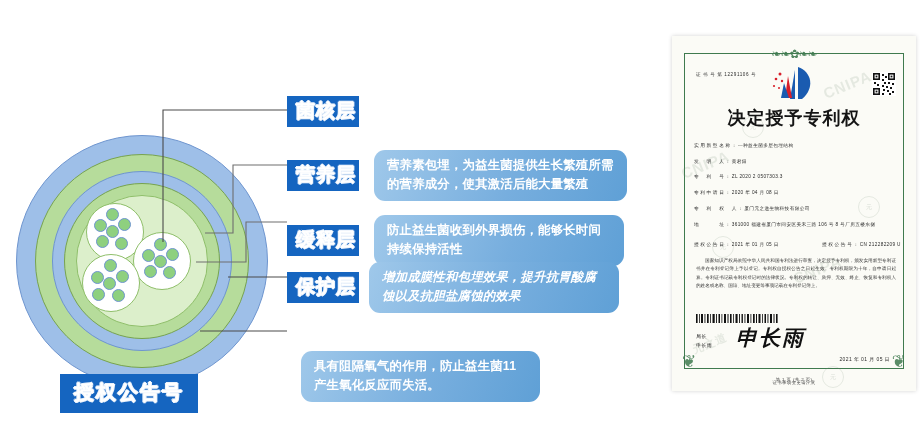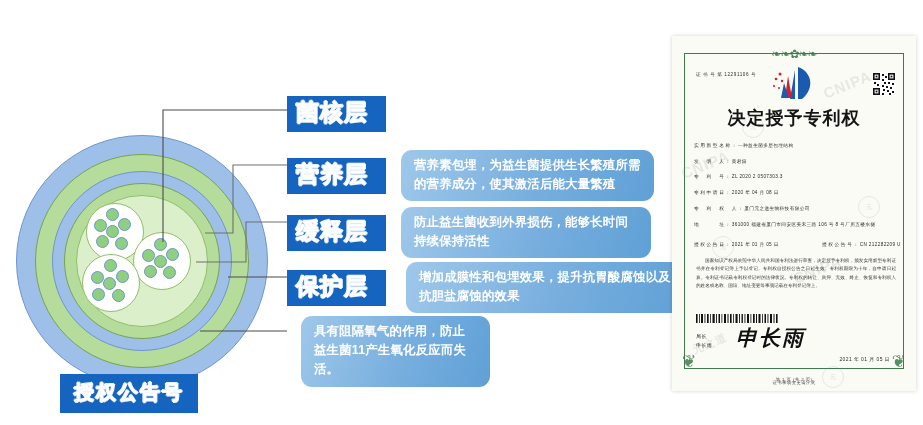--- a/index.html
+++ b/index.html
@@ -90,24 +90,24 @@
   
   .layer-row {
     position: absolute;
     left: 287px;
     display: flex;
     align-items: center;
   }
   .layer-chip {
     background: #1565C0;
     color: #ffffff;
-    font-size: 23px;
+    font-size: 19px;
     font-weight: bold;
     letter-spacing: 1px;
-    padding: 4px 18px 6px 9px;
+    padding: 4px 3px 6px 9px;
     white-space: nowrap;
     line-height: 1.12;
     text-shadow:
        1px  0 0 #e9f1fb, -1px  0 0 #e9f1fb,
        0   1px 0 #e9f1fb,  0  -1px 0 #e9f1fb;
   }
   .desc-box {
     border-radius: 11px;
     background: linear-gradient(110deg, #9FC8EA 0%, #77AEDE 55%, #5FA0D6 100%);
     color: #ffffff;
@@ -115,29 +115,29 @@
     font-weight: bold;
     line-height: 1.55;
     padding: 6px 13px 7px 13px;
     box-sizing: border-box;
     white-space: pre-line;
     letter-spacing: 0.2px;
   }
 
   #row-0 { top: 96px;  }
   #row-1 { top: 150px; align-items: center; }
-  #row-2 { top: 207px; justify-content: flex-end; }
+  #row-2 { top: 215px; justify-content: flex-end; }
   #row-3 { top: 262px; }
   #row-4 { top: 316px; }
 
   #row-0 .desc-box { margin-left: 15px; width: 225px; }
   #row-1 .desc-box { margin-left: 15px; width: 253px; }
   #row-2 .desc-box { margin-left: 15px; width: 250px; }
-  #row-3 .desc-box { margin-left: 20px; width: 283px; }
-  #row-4 .desc-box { margin-left: 14px; width: 189px; }
+  #row-3 .desc-box { margin-left: 10px; width: 250px; font-style: italic; }
+  #row-4 .desc-box { margin-left: 14px; width: 239px; margin-top: 35px; }
 
   
   #caption {
     position: absolute;
     left: 60px; top: 374px;
     background: #1565C0;
     color: #ffffff;
     font-size: 20px;
     font-weight: bold;
     letter-spacing: 2px;

